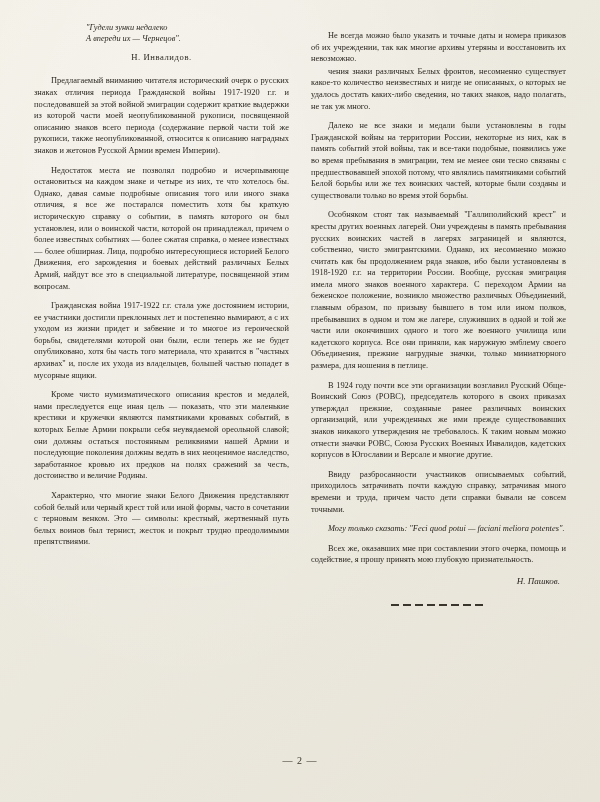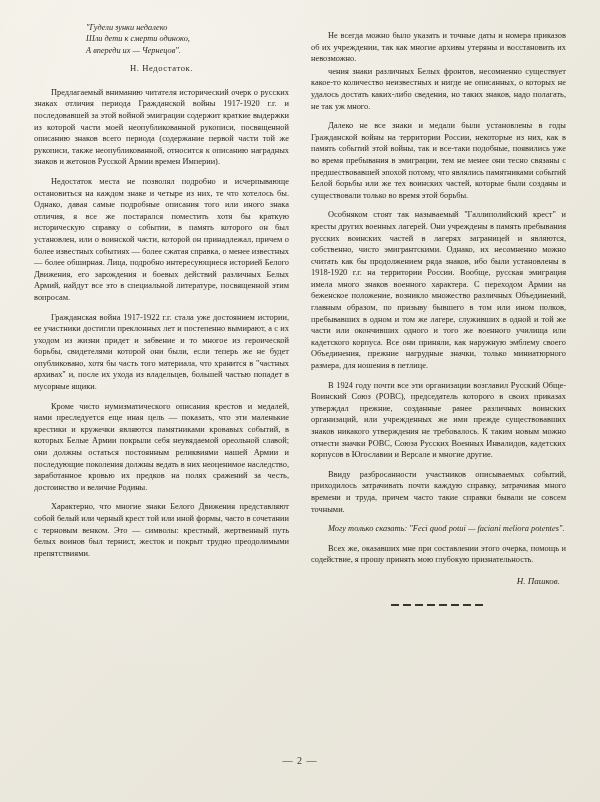--- a/index.html
+++ b/index.html
@@ -104,42 +104,41 @@
 <body>
 
 <div class="page">
 
   <div class="columns">
 
     <div class="col">
 
       <div class="epigraph">
         <div>"Гудели зунки недалеко</div>
-        <div>Шли дети к смерти одиноко,</div>
         <div>А впереди их — Чернецов".</div>
       </div>
 
-      <div class="epi-author">Н. Недостаток.</div>
+      <div class="epi-author">Н. Инвалидов.</div>
 
       <p class="para">Предлагаемый вниманию читателя исторический очерк о русских знаках отличия периода Гражданской войны 1917-1920 г.г. и последовавшей за этой войной эмиграции содержит краткие выдержки из которой части моей неопубликованной рукописи, посвященной описанию знаков всего периода (содержание первой части той же рукописи, также неопубликованной, относится к описанию наградных знаков и жетонов Русской Армии времен Империи).</p>
       <p class="para gap">Недостаток места не позволял подробно и исчерпывающе остановиться на каждом знаке и четыре из них, те что хотелось бы. Однако, давая самые подробные описания того или иного знака отличия, я все же постарался поместить хотя бы краткую историческую справку о событии, в память которого он был установлен, или о воинской части, которой он принадлежал, причем о более известных событиях — более сжатая справка, о менее известных — более обширная. Лица, подробно интересующиеся историей Белого Движения, его зарождения и боевых действий различных Белых Армий, найдут все это в специальной литературе, посвященной этим вопросам.</p>
       <p class="para gap">Гражданская война 1917-1922 г.г. стала уже достоянием истории, ее участники достигли преклонных лет и постепенно вымирают, а с их уходом из жизни придет и забвение и то многое из героической борьбы, свидетелями которой они были, если теперь же не будет опубликовано, хотя бы часть того материала, что хранится в "частных архивах" и, после их ухода из владельцев, большей частью попадет в мусорные ящики.</p>
       <p class="para gap">Кроме чисто нумизматического описания крестов и медалей, нами преследуется еще иная цель — показать, что эти маленькие крестики и кружечки являются памятниками кровавых событий, в которых Белые Армии покрыли себя неувядаемой ореольной славой; они должны остаться постоянным реликвиями нашей Армии и последующие поколения должны ведать в них неоценимое наследство, заработанное кровью их предков на полях сражений за честь, достоинство и величие Родины.</p>
       <p class="para gap">Характерно, что многие знаки Белого Движения представляют собой белый или черный крест той или иной формы, часто в сочетании с терновым венком. Это — символы: крестный, жертвенный путь белых воинов был тернист, жесток и покрыт трудно преодолимыми препятствиями.</p>
 
     </div>
 
     <div class="col">
 
       <p class="para gap">Не всегда можно было указать и точные даты и номера приказов об их учреждении, так как многие архивы утеряны и восстановить их невозможно.</p>
       <p class="para noindent">чения знаки различных Белых фронтов, несомненно существует какое-то количество неизвестных и нигде не описанных, о которых не удалось достать каких-либо сведения, но таких знаков, надо полагать, не так уж много.</p>
       <p class="para gap">Далеко не все знаки и медали были установлены в годы Гражданской войны на территории России, некоторые из них, как в память событий этой войны, так и все-таки подобные, появились уже во время пребывания в эмиграции, тем не менее они тесно связаны с предшествовавшей эпохой потому, что являлись памятниками событий Белой борьбы или же тех воинских частей, которые были созданы и существовали только во время этой борьбы.</p>
       <p class="para gap">Особняком стоят так называемый "Галлиполийский крест" и кресты других военных лагерей. Они учреждены в память пребывания русских воинских частей в лагерях заграницей и являются, собственно, чисто эмигрантскими. Однако, их несомненно можно считать как бы продолжением ряда знаков, ибо были установлены в 1918-1920 г.г. на территории России. Вообще, русская эмиграция имела много знаков военного характера. С переходом Армии на беженское положение, возникло множество различных Объединений, главным образом, по призыву бывшего в том или ином полков, пребывавших в одном и том же лагере, служивших в одной и той же части или окончивших одного и того же военного училища или кадетского корпуса. Все они приняли, как наружную эмблему своего Объединения, прежние нагрудные значки, только миниатюрного размера, для ношения в петлице.</p>
       <p class="para gap">В 1924 году почти все эти организации возглавил Русский Обще-Воинский Союз (РОВС), председатель которого в своих приказах утверждал прежние, созданные ранее различных воинских организаций, или учрежденных же ими прежде существовавших знаков никакого утверждения не требовалось. К таким новым можно отнести значки РОВС, Союза Русских Военных Инвалидов, кадетских корпусов в Югославии и Версале и многие другие.</p>
-      <p class="para gap">Ввиду разбросанности участников описываемых событий, приходилось затрачивать почти каждую справку, затрачивая много времени и труда, причем часто такие справки бывали не совсем точными.</p>
+      <p class="para gap">Ввиду разбросанности участников описываемых событий, приходилось затрачивать почти каждую справку, затрачивая много времени и труда, причем часто дети справки бывали не совсем точными.</p>
       <p class="para gap latin">Могу только сказать: "Feci quod potui — faciani meliora potentes".</p>
       <p class="para gap">Всех же, оказавших мне при составлении этого очерка, помощь и содействие, я прошу принять мою глубокую признательность.</p>
 
       <div class="signature">Н. Пашков.</div>
 
 
       <div class="rule-wrap">
         <div class="dashrule"></div>
       </div>
 

